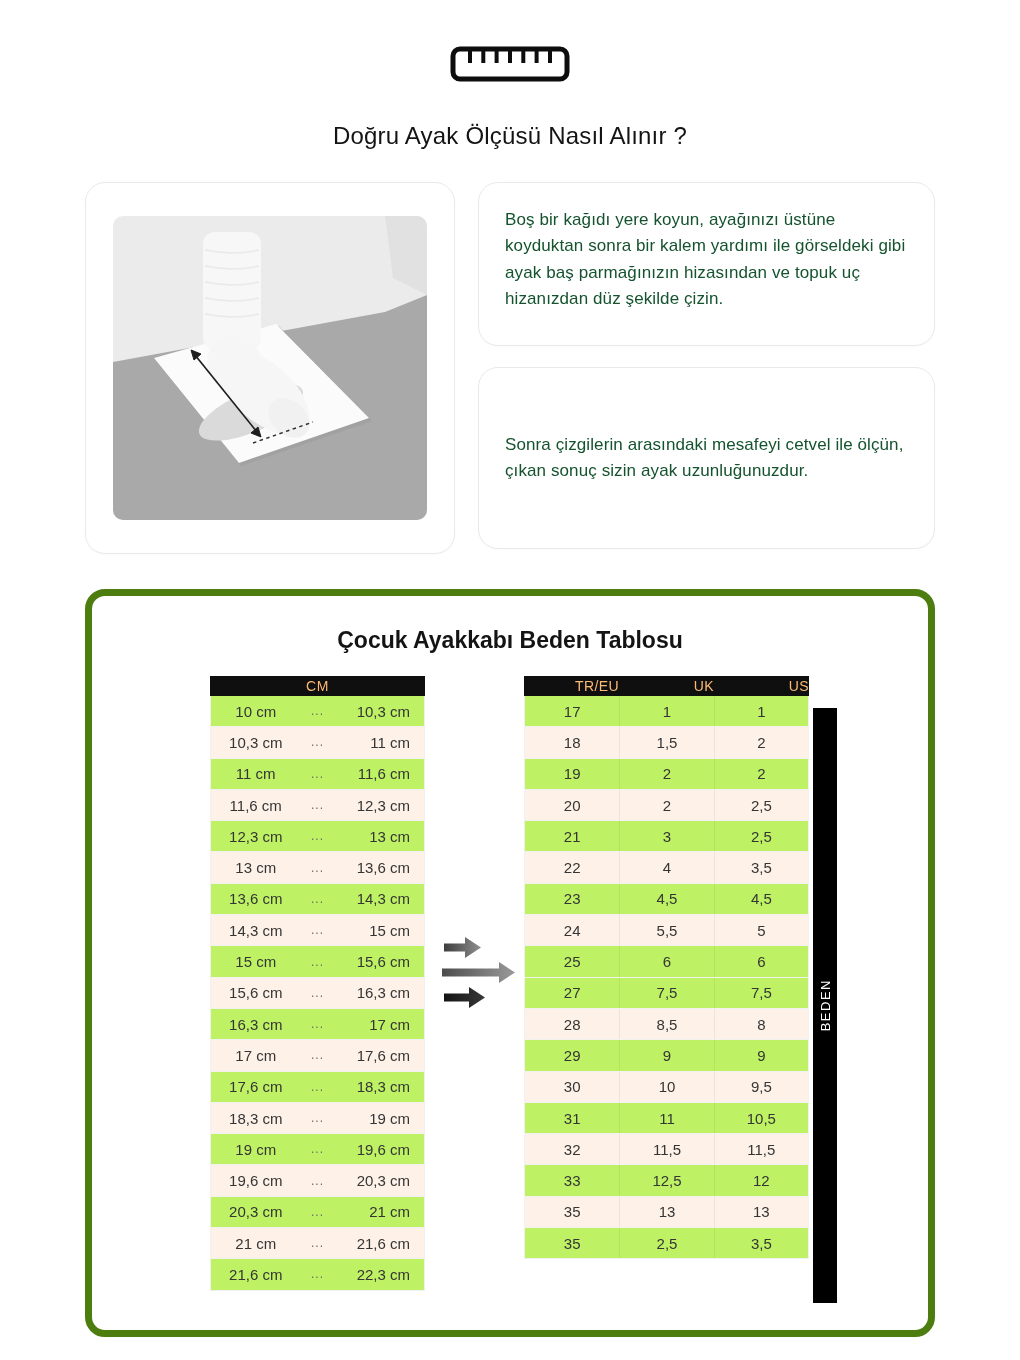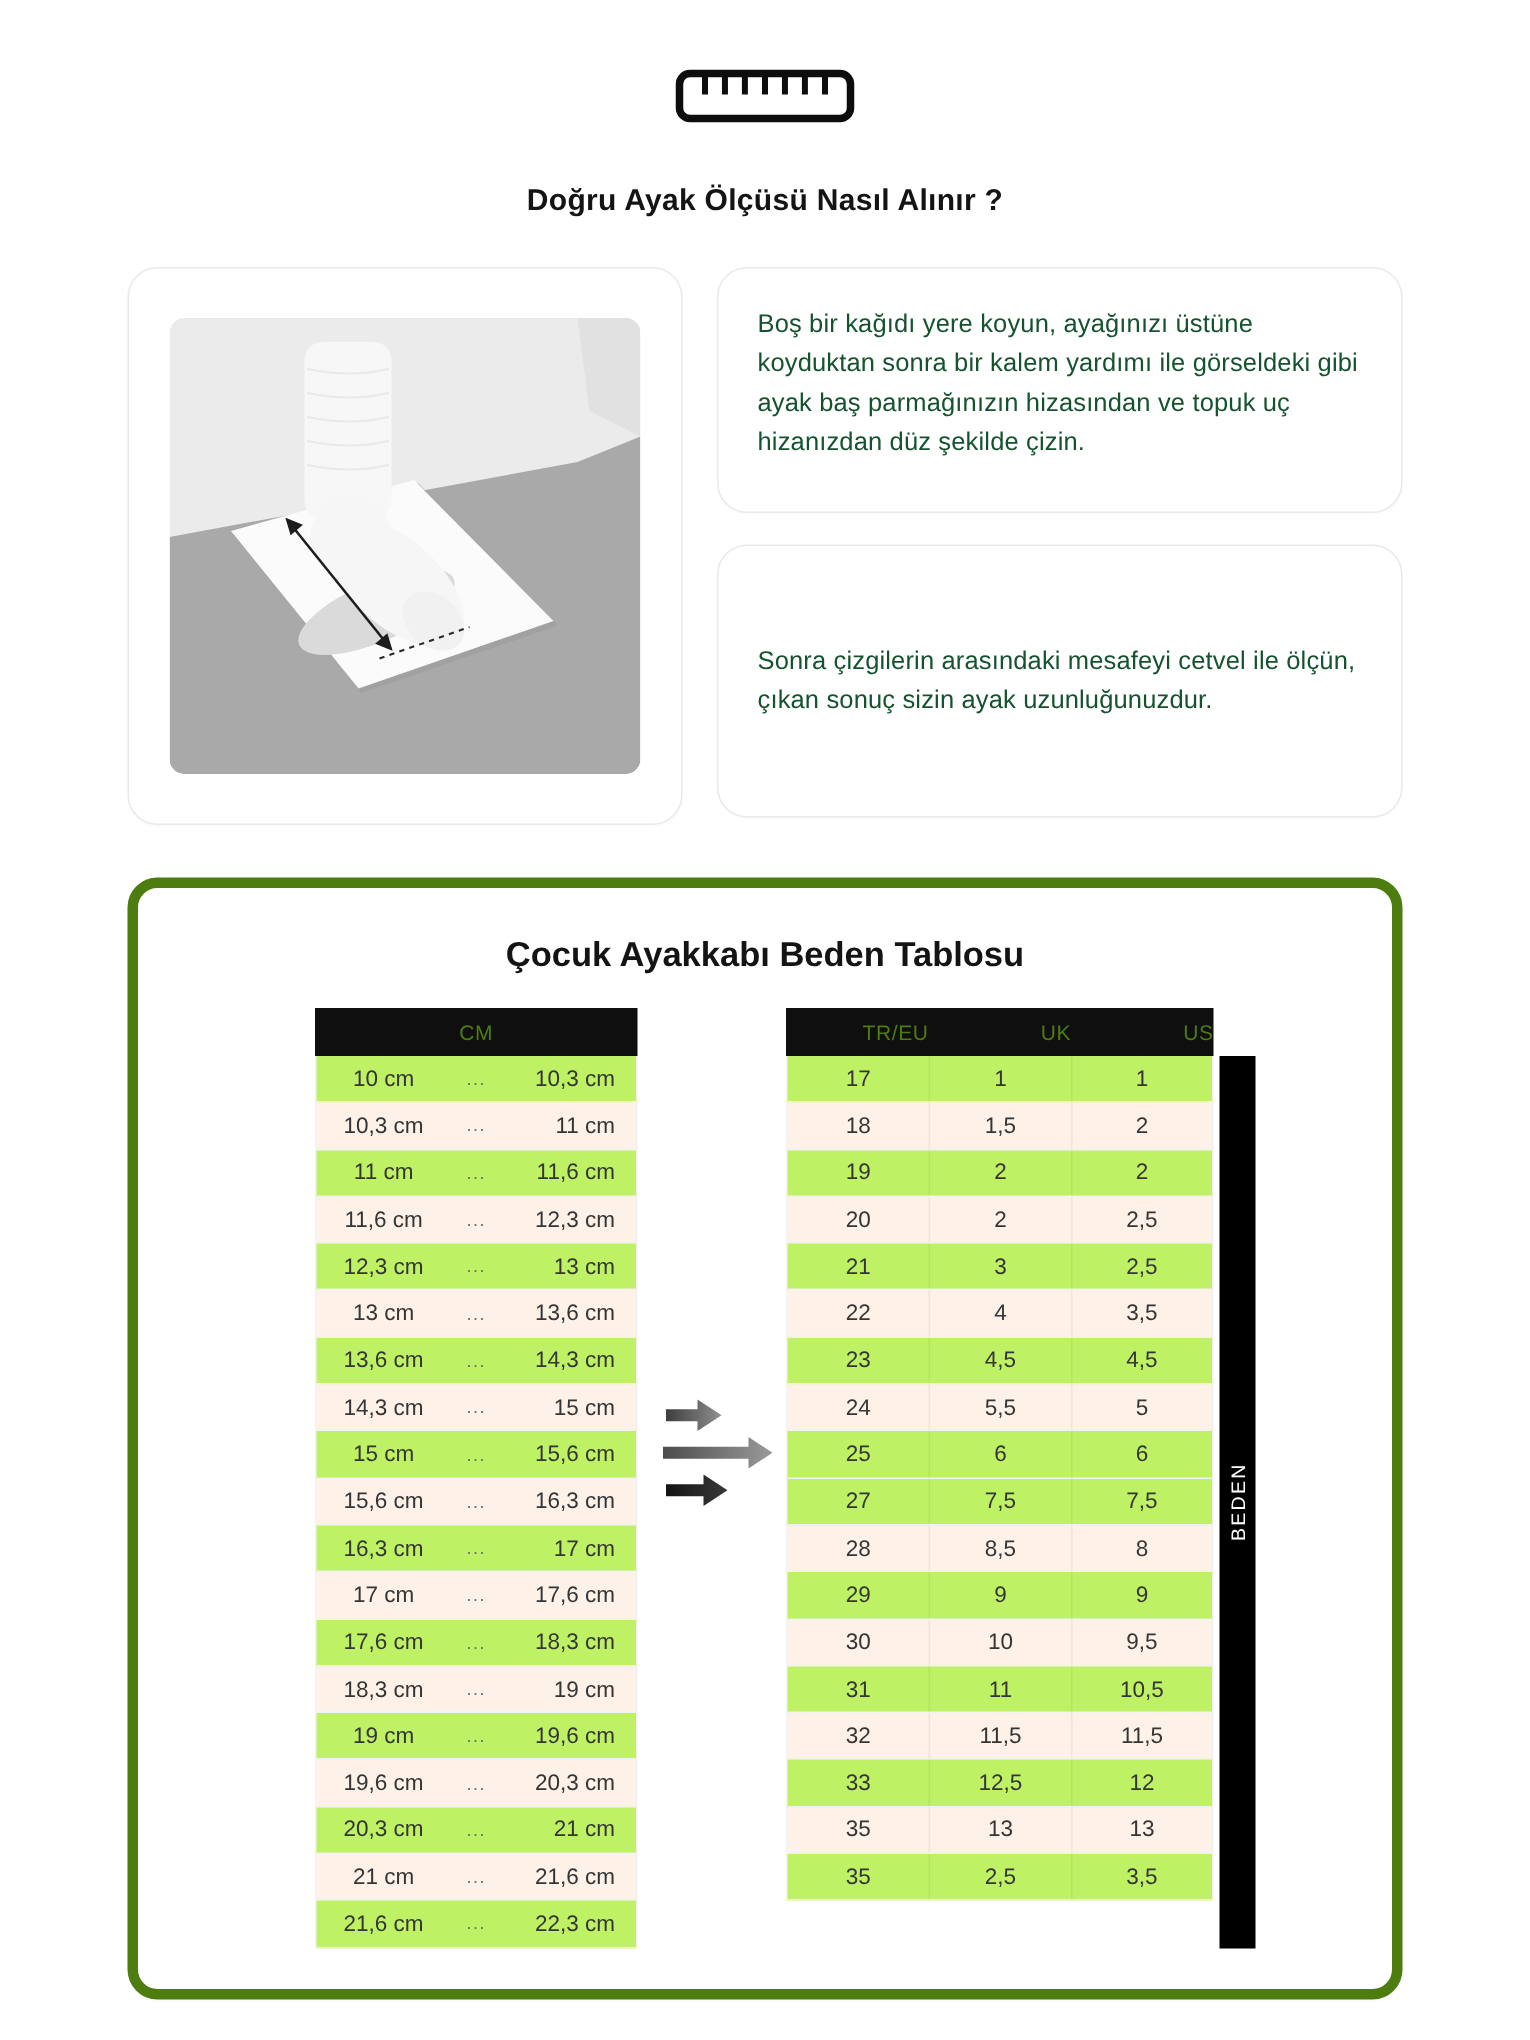--- a/index.html
+++ b/index.html
@@ -4,38 +4,38 @@
 <style>
   html,body{margin:0;padding:0;}
   body{
     width:1020px;height:1360px;background:#ffffff;
     font-family:"Liberation Sans","DejaVu Sans",sans-serif;
     color:#222;position:relative;overflow:hidden;
   }
   
   .header{text-align:center;padding-top:46px;}
   .ruler-wrap{display:inline-block;line-height:0;}
-  .page-title{margin:36px 0 0;font-size:20px;font-weight:700;color:#141414;letter-spacing:.2px;}
+  .page-title{margin:36px 0 0;font-size:24px;font-weight:400;color:#141414;letter-spacing:.2px;}
   
   .top-section{display:flex;gap:23px;margin:32px 85px 0;}
   .card{background:#fff;border:1px solid #e9e9e9;border-radius:20px;box-sizing:border-box;
         box-shadow:0 1px 2px rgba(0,0,0,.02);}
   .photo-card{width:370px;height:372px;flex:0 0 auto;}
   .photo{width:314px;height:304px;margin:33px 27px;border-radius:10px;overflow:hidden;}
   .steps-col{flex:1;display:flex;flex-direction:column;gap:21px;}
   .step-card{padding:24px 26px;box-sizing:border-box;}
   .step-card.first{height:164px;}
   .step-card.second{height:182px;display:flex;align-items:center;}
   .step-text{font-size:17px;line-height:1.55;color:#14532d;letter-spacing:.1px;margin:0;}
   
   .size-card{margin:35px 85px 0;height:748px;box-sizing:border-box;border:7px solid #4d7c0f;
              border-radius:20px;background:#fff;box-shadow:0 1px 2px rgba(0,0,0,.02);}
   .size-title{text-align:center;font-size:23px;font-weight:700;color:#141414;margin:0;padding-top:31px;}
   .tables{display:flex;align-items:flex-start;margin-top:22px;padding-left:118px;}
-  .thead{height:32px;background:var(--header-bg,#0f0f0f);color:#4d7c0f;font-size:14px;
+  .thead{height:20px;background:var(--header-bg,#0f0f0f);color:#fdba74;font-size:14px;
          display:flex;align-items:center;}
   .cm-table{width:215px;flex:0 0 auto;}
   .cm-table .thead{justify-content:center;letter-spacing:.5px;}
   .tbody{border-left:1px solid #f1f1f1;border-right:1px solid #f1f1f1;}
   .trow{height:31.3px;box-sizing:border-box;border-bottom:1px solid #f1f1f1;
         display:grid;align-items:center;font-size:15px;color:#353535;background:#bef264;}
   .trow.alt{background:var(--accent-row,#fdf1e8);}
   .cm-table .trow{grid-template-columns:42% 16% 42%;}
   .c-from{text-align:center;}
   .c-dots{text-align:center;color:#6b6b6b;font-size:12px;letter-spacing:1px;}

